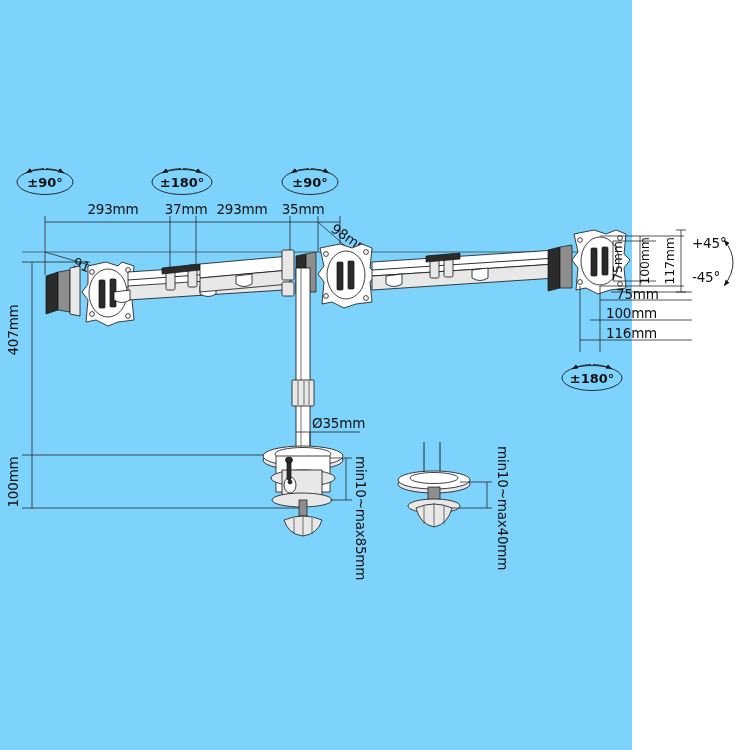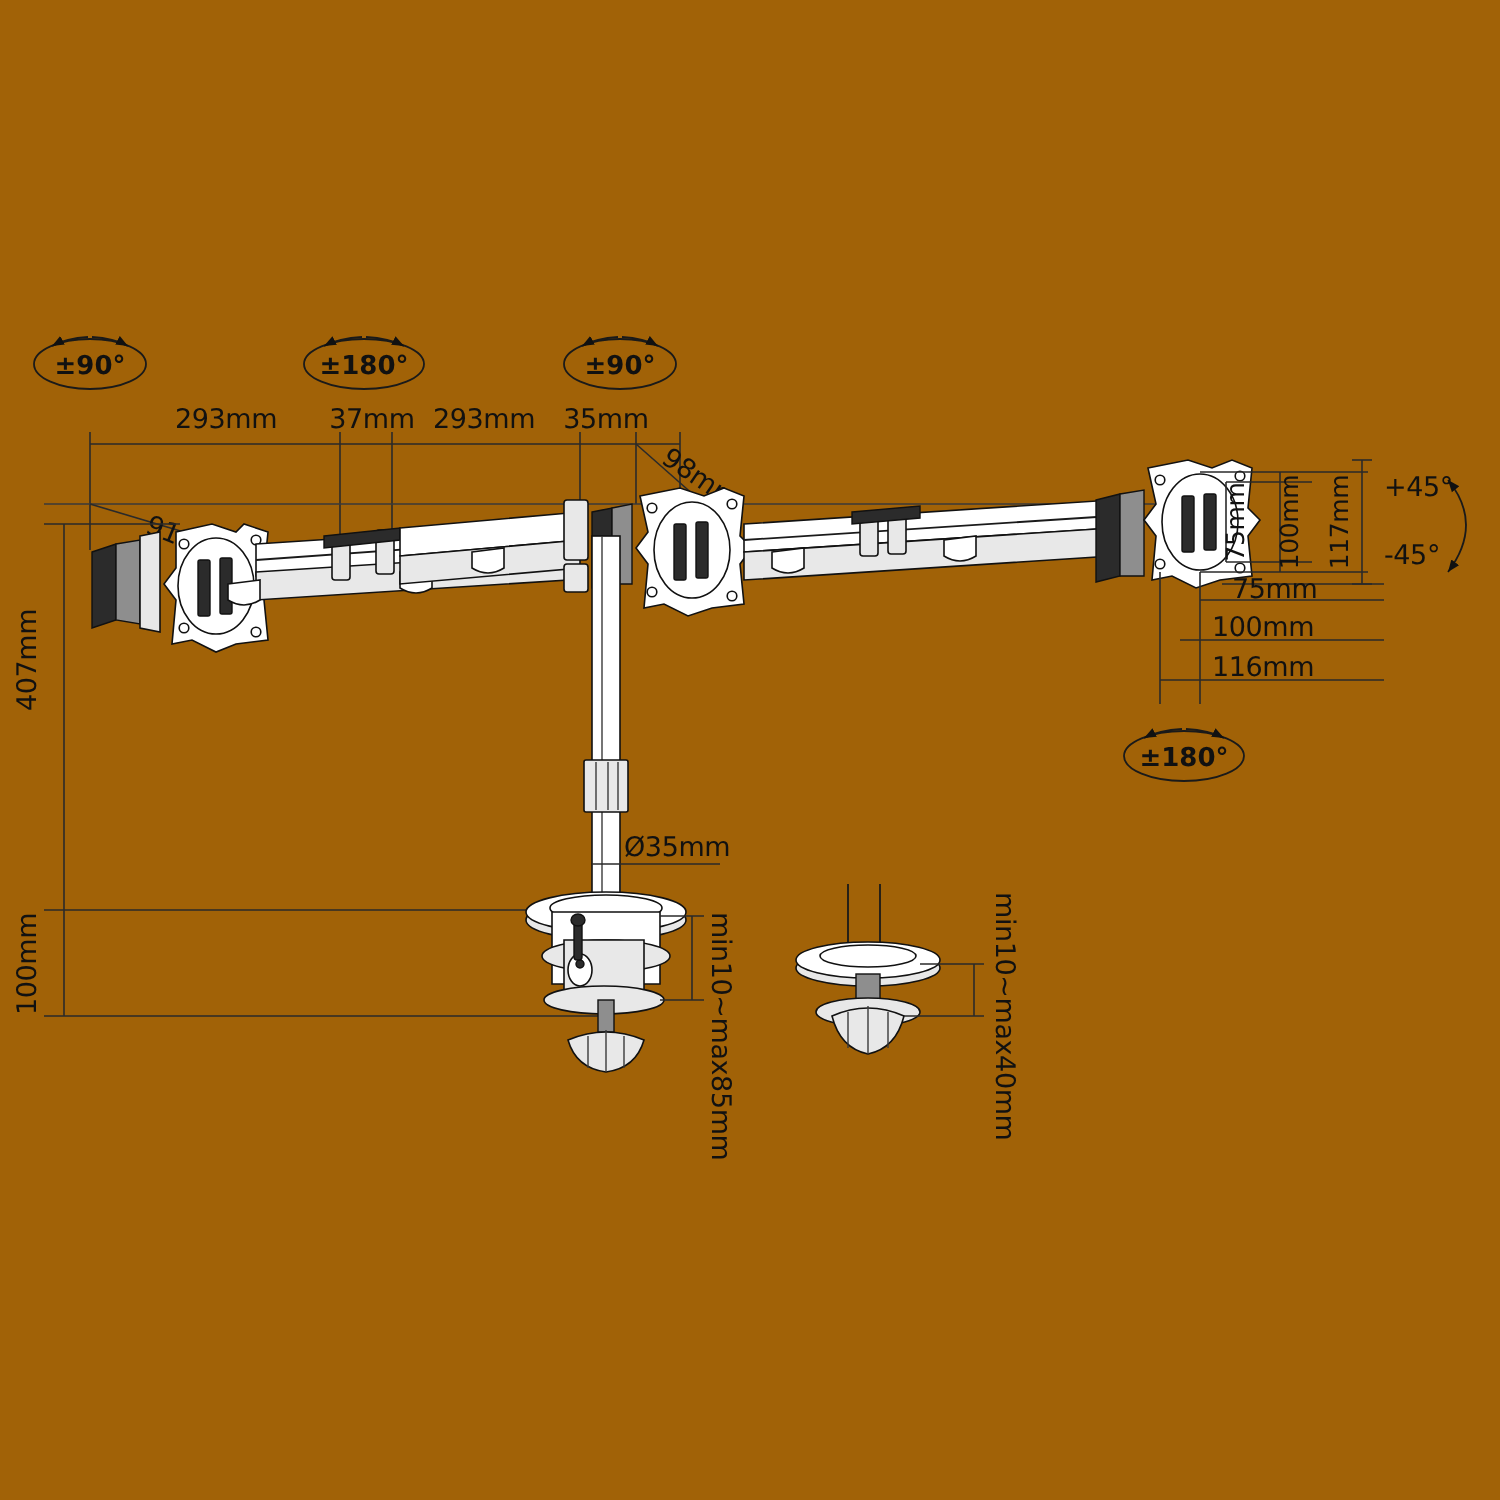--- a/index.html
+++ b/index.html
@@ -1,18 +1,18 @@
 <!DOCTYPE html>
 <html><head>
 <meta charset="utf-8">
 <style>
   html,body{margin:0;padding:0;background:#fff;}
   body{width:750px;height:750px;overflow:hidden;
        font-family:"DejaVu Sans","Liberation Sans",sans-serif;}
-  #stage{position:relative;width:750px;height:750px;background:#a16207;}
+  #stage{position:relative;width:632px;height:750px;background:#7dd3fc;}
   svg{display:block;}
   .lbl{font-family:"DejaVu Sans","Liberation Sans",sans-serif;
        fill:#111;font-size:13.5px;letter-spacing:-0.2px;}
   .lbl-sm{font-size:12.5px;}
   .badge-t{font-family:"DejaVu Sans","Liberation Sans",sans-serif;
        fill:#111;font-size:13px;font-weight:600;}
   .ln{stroke:#1a1a1a;fill:none;stroke-width:0.9;}
   .ln-thin{stroke:#3a3a3a;fill:none;stroke-width:0.7;}
   .ln-dim{stroke:#2a2a2a;fill:none;stroke-width:0.8;}
   .fill-d{fill:#2b2b2b;stroke:#111;stroke-width:0.7;}

